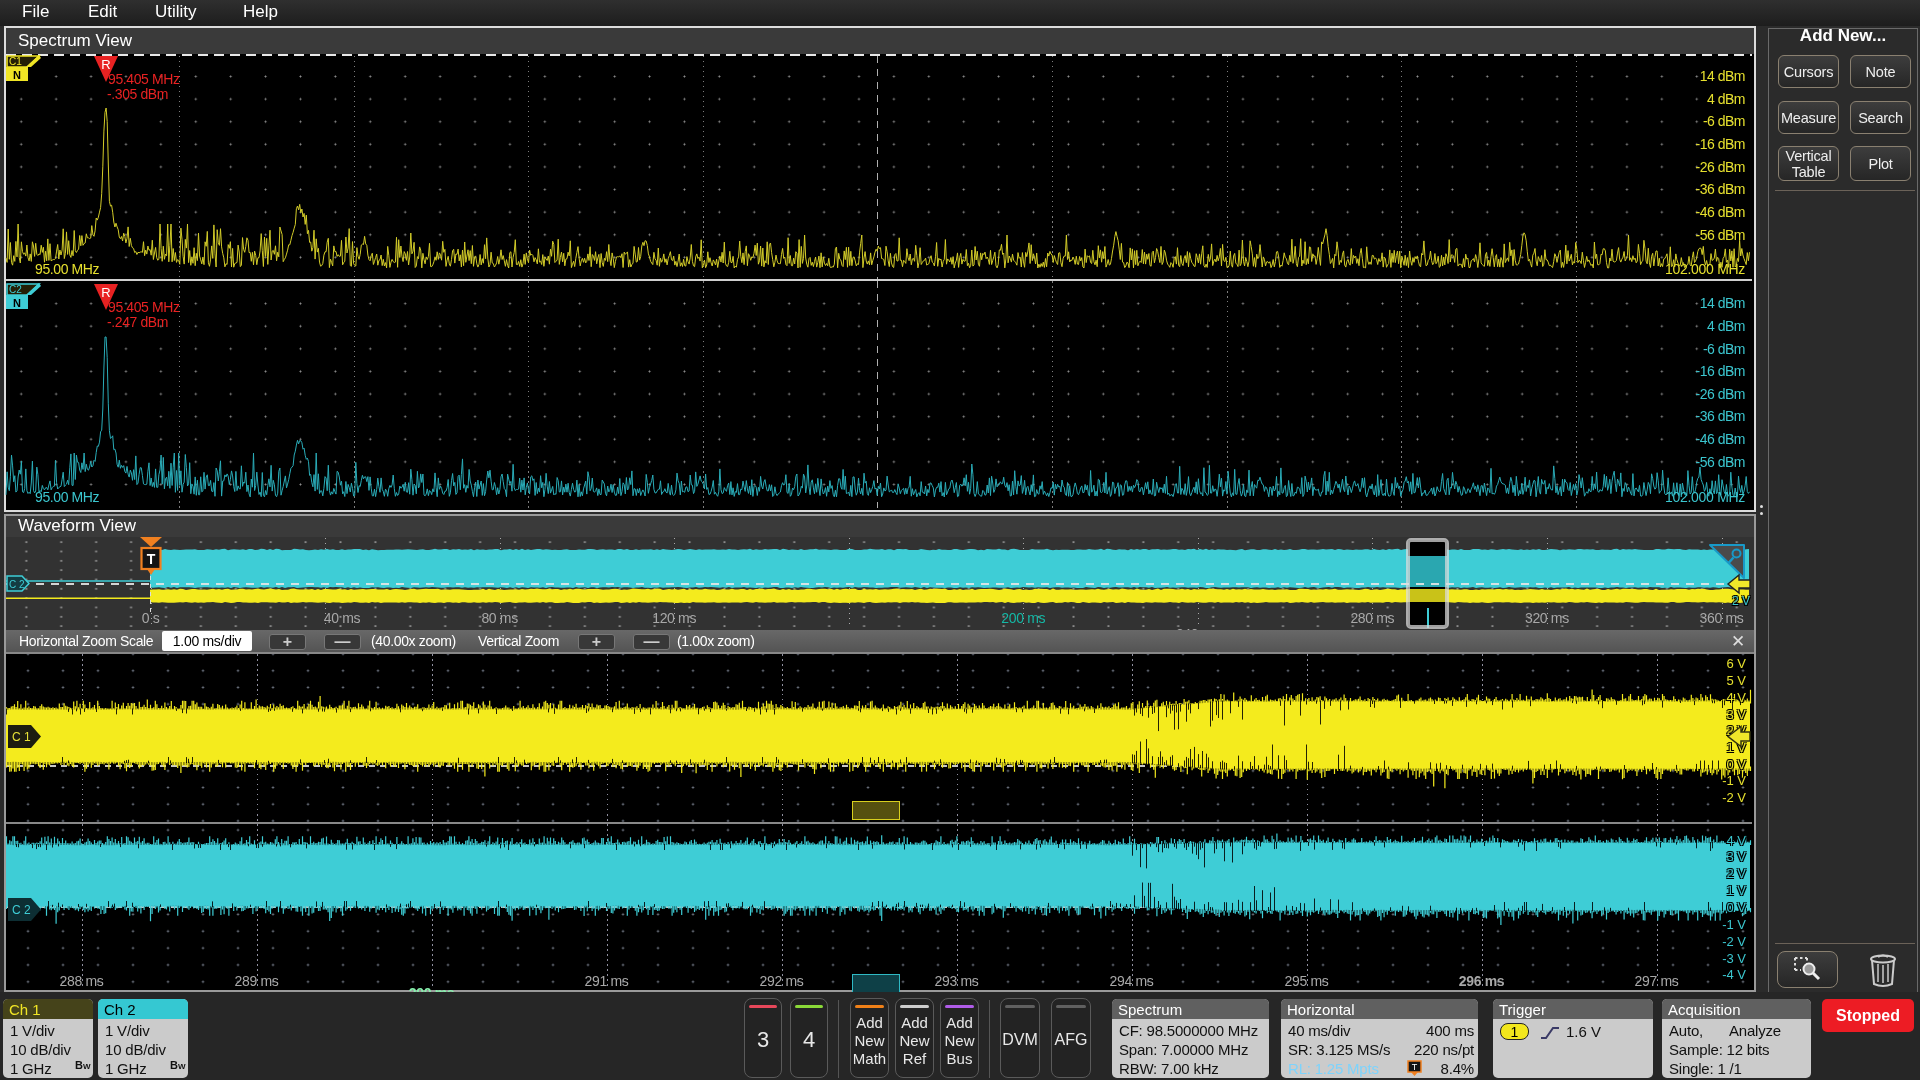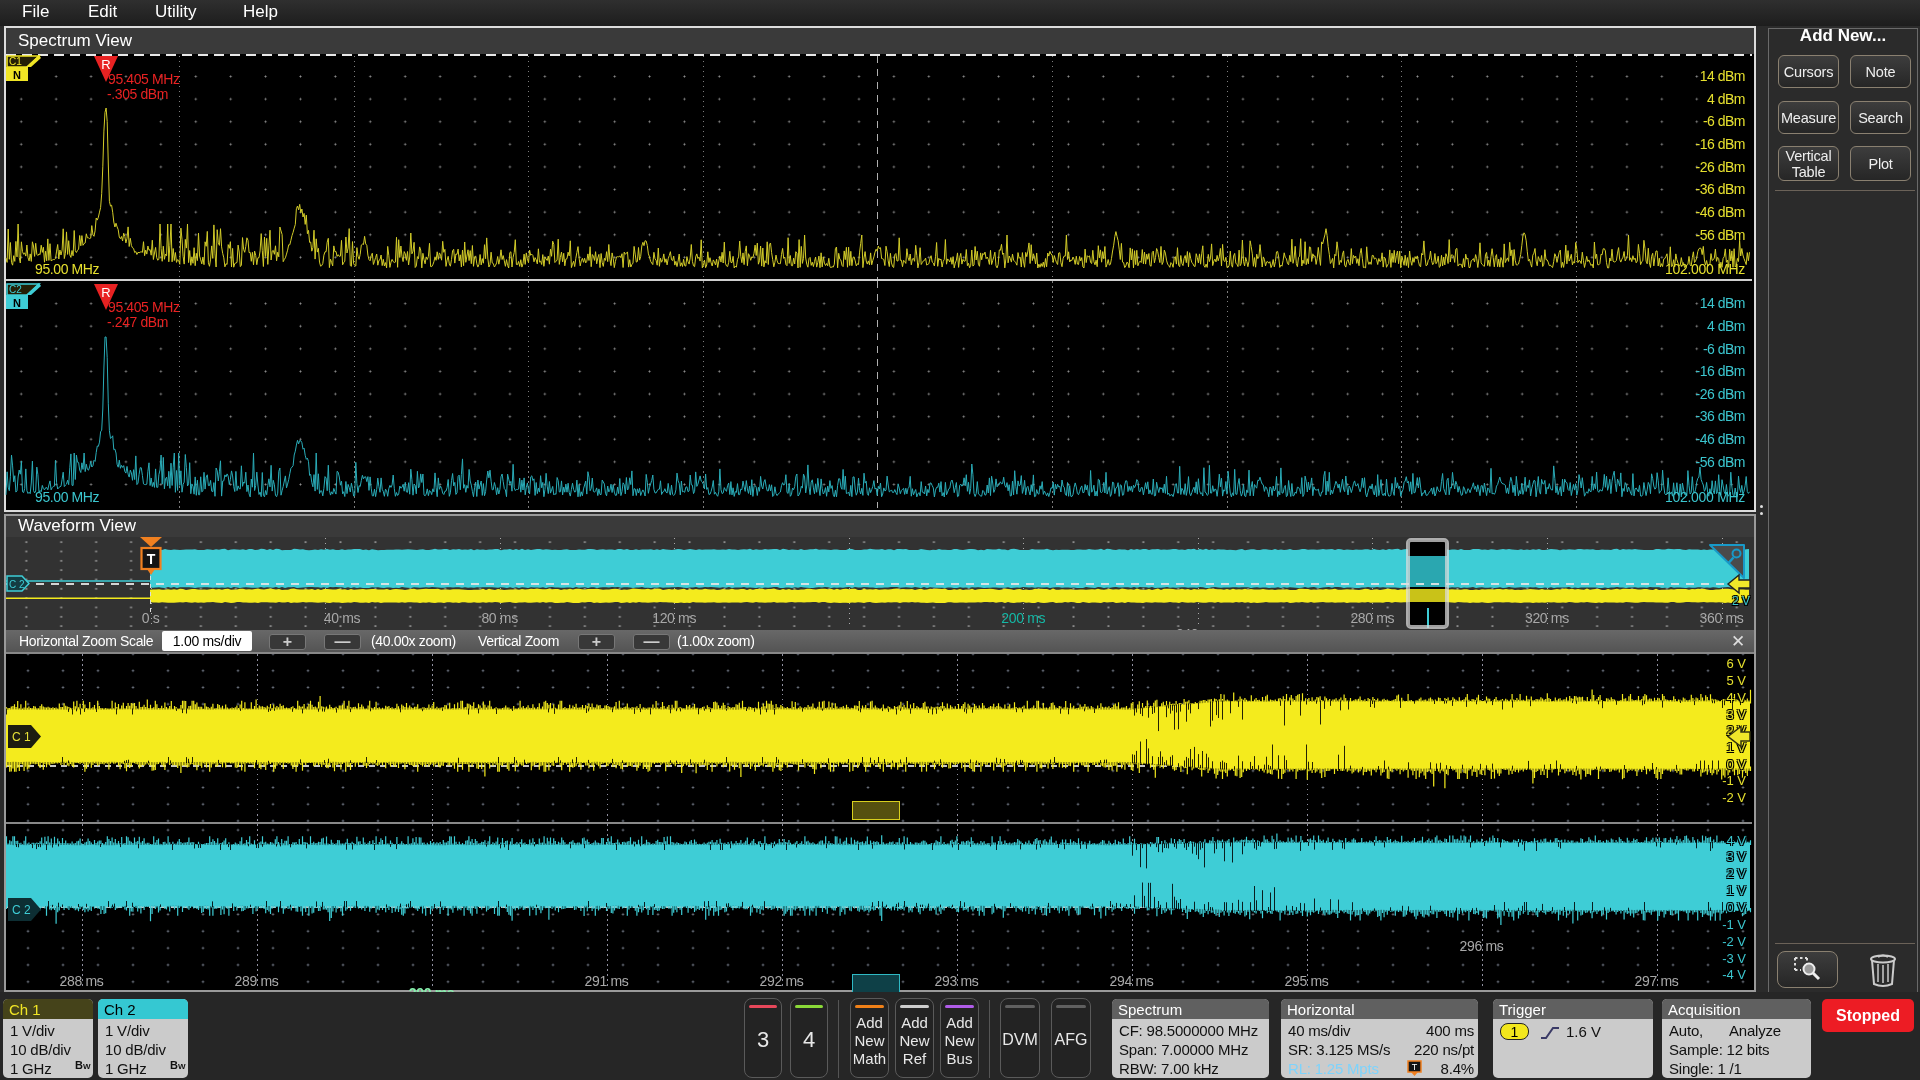--- a/index.html
+++ b/index.html
@@ -232,21 +232,21 @@
 <path d="M1,11.5 L14,1.5 L14,7 L23,7 L23,16 L14,16 L14,21.5 Z" fill="#f0e72a" stroke="#333310" stroke-width="1.5"></path>
 </svg>
 <div class="txt" style="left:81.5px;top:981px;transform:translate(-50%,-50%);font-size:14px;color:#a8a8a8;font-weight:400;letter-spacing:-0.35px;">288 ms</div>
 <div class="txt" style="left:256.5px;top:981px;transform:translate(-50%,-50%);font-size:14px;color:#a8a8a8;font-weight:400;letter-spacing:-0.35px;">289 ms</div>
 <div class="txt" style="left:431.5px;top:981px;transform:translate(-50%,-50%);font-size:14px;color:#86efac;font-weight:700;letter-spacing:-0.35px;margin-top:12px;">290 ms</div>
 <div class="txt" style="left:606.5px;top:981px;transform:translate(-50%,-50%);font-size:14px;color:#a8a8a8;font-weight:400;letter-spacing:-0.35px;">291 ms</div>
 <div class="txt" style="left:781.5px;top:981px;transform:translate(-50%,-50%);font-size:14px;color:#a8a8a8;font-weight:400;letter-spacing:-0.35px;">292 ms</div>
 <div class="txt" style="left:956.5px;top:981px;transform:translate(-50%,-50%);font-size:14px;color:#a8a8a8;font-weight:400;letter-spacing:-0.35px;">293 ms</div>
 <div class="txt" style="left:1131.5px;top:981px;transform:translate(-50%,-50%);font-size:14px;color:#a8a8a8;font-weight:400;letter-spacing:-0.35px;">294 ms</div>
 <div class="txt" style="left:1306.5px;top:981px;transform:translate(-50%,-50%);font-size:14px;color:#a8a8a8;font-weight:400;letter-spacing:-0.35px;">295 ms</div>
-<div class="txt" style="left:1481.5px;top:946px;transform:translate(-50%,-50%);font-size:14px;color:#a8a8a8;font-weight:400;letter-spacing:-0.35px;">296 ms</div>
+<div class="txt" style="left:1481.5px;top:981px;transform:translate(-50%,-50%);font-size:14px;color:#a8a8a8;font-weight:700;letter-spacing:-0.35px;">296 ms</div>
 <div class="txt" style="left:1656.5px;top:981px;transform:translate(-50%,-50%);font-size:14px;color:#a8a8a8;font-weight:400;letter-spacing:-0.35px;">297 ms</div>
 <div class="abs" style="left:1768px;top:28px;width:150px;height:968px;border:1px solid #6a6a6a;background:#2b2b2b;"></div>
 <div class="abs" style="left:1760px;top:505px;width:3px;height:3px;background:#ddd;border-radius:50%;"></div>
 <div class="abs" style="left:1760px;top:512px;width:3px;height:3px;background:#ddd;border-radius:50%;"></div>
 <div class="txt" style="left:1843px;top:36px;transform:translate(-50%,-50%);font-size:17px;color:#fff;font-weight:700;">Add New...</div>
 <div class="abs" style="left:1778px;top:55px;width:61px;height:33px;background:linear-gradient(#3d3d3d,#262626);border:1px solid #8a8070;border-radius:6px;"></div>
 <div class="txt" style="left:1808.5px;top:71.5px;transform:translate(-50%,-50%);font-size:14.5px;color:#eee;font-weight:400;letter-spacing:-0.2px;">Cursors</div>
 <div class="abs" style="left:1850px;top:55px;width:61px;height:33px;background:linear-gradient(#3d3d3d,#262626);border:1px solid #8a8070;border-radius:6px;"></div>
 <div class="txt" style="left:1880.5px;top:71.5px;transform:translate(-50%,-50%);font-size:14.5px;color:#eee;font-weight:400;letter-spacing:-0.2px;">Note</div>
 <div class="abs" style="left:1778px;top:101px;width:61px;height:33px;background:linear-gradient(#3d3d3d,#262626);border:1px solid #8a8070;border-radius:6px;"></div>

